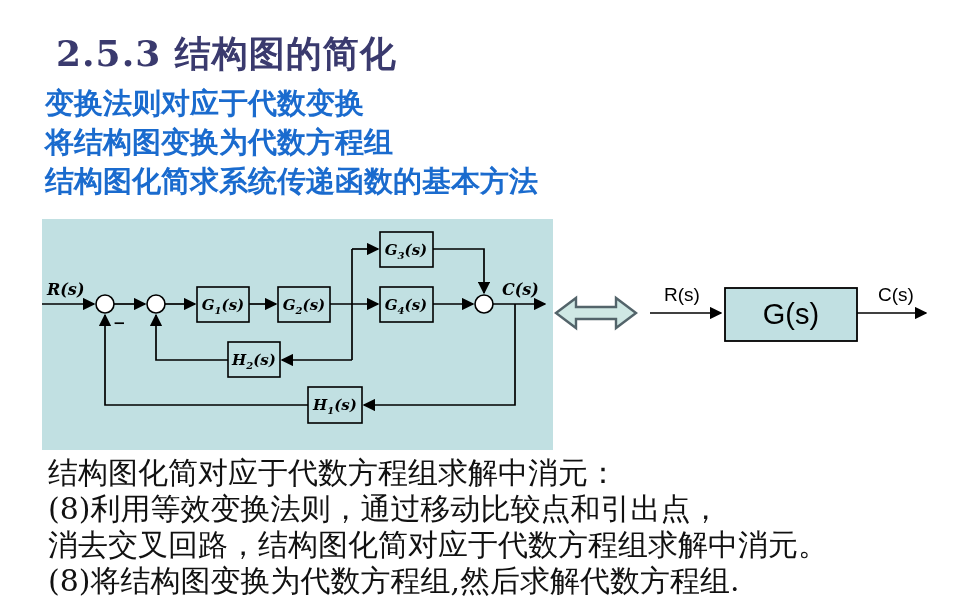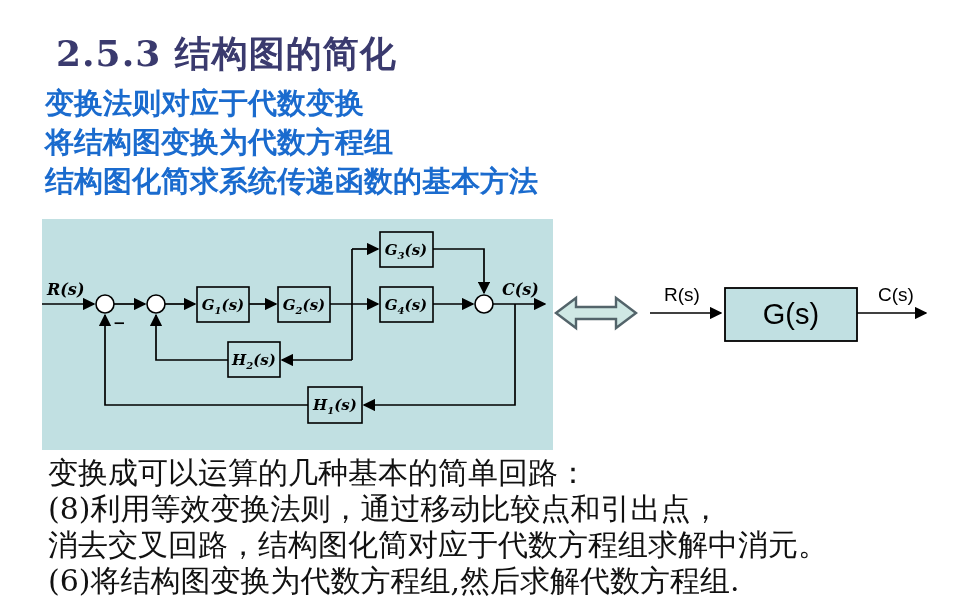--- a/index.html
+++ b/index.html
@@ -105,19 +105,19 @@
 
     <line class="wire" x1="650" y1="94" x2="721" y2="94" marker-end="url(#ah)"></line>
     <rect class="gblock" x="725" y="69" width="132" height="53"></rect>
     <text class="gbig" x="791" y="105" text-anchor="middle">G(s)</text>
     <line class="wire" x1="857" y1="94" x2="926" y2="94" marker-end="url(#ah)"></line>
     <text class="sanslab" x="664" y="82">R(s)</text>
     <text class="sanslab" x="878" y="82">C(s)</text>
   </svg>
 
   <div class="notes">
-    <div>变换成可以运算的几种基本的简单回路：</div>
+    <div>结构图化简对应于代数方程组求解中消元：</div>
     <div>(8)利用等效变换法则，通过移动比较点和引出点，</div>
     <div>消去交叉回路，结构图化简对应于代数方程组求解中消元。</div>
-    <div>(6)将结构图变换为代数方程组,然后求解代数方程组.</div>
+    <div>(8)将结构图变换为代数方程组,然后求解代数方程组.</div>
   </div>
 
 </div>
 
 </body></html>

